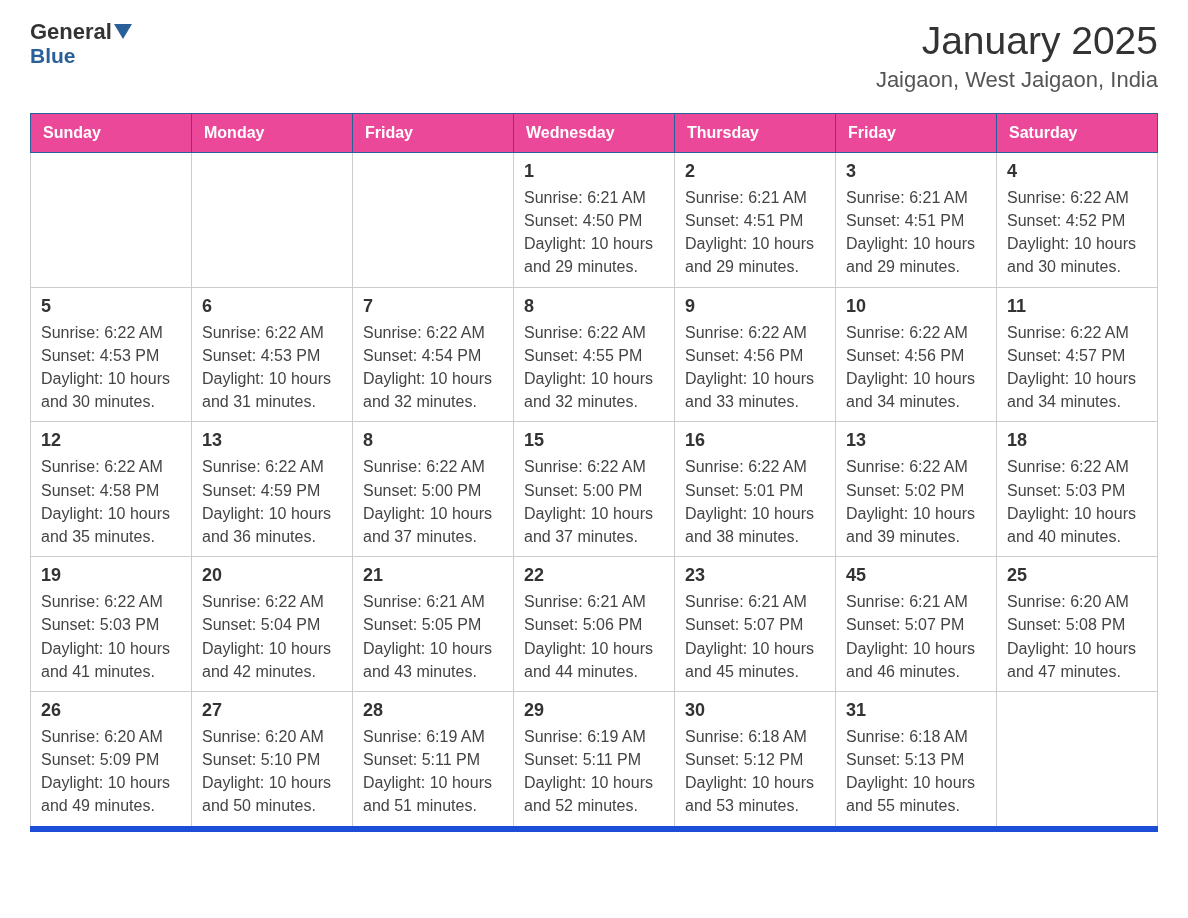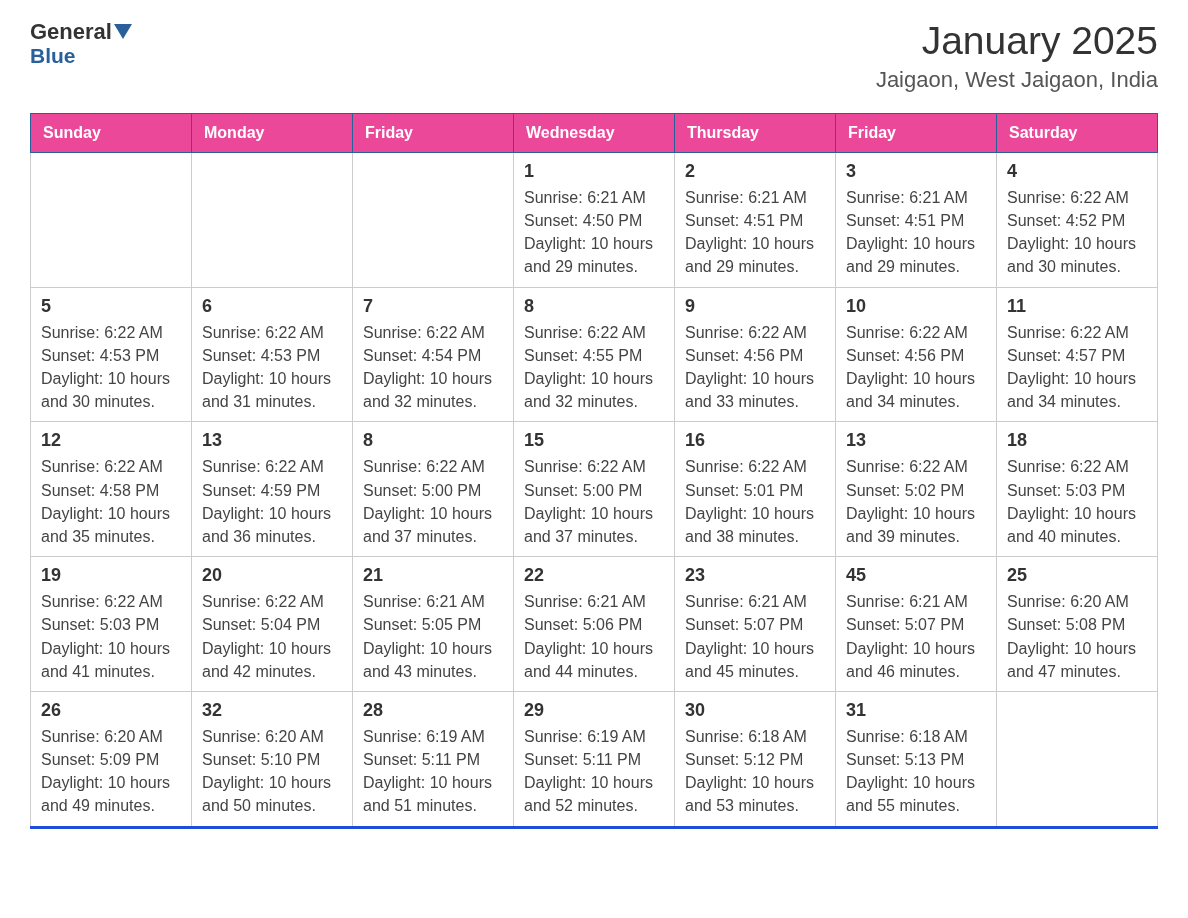--- a/index.html
+++ b/index.html
@@ -79,21 +79,21 @@
     }
     .day-info {
       font-size: 16px;
       color: #444;
       line-height: 1.45;
     }
     .empty-cell {
       background: #fff;
     }
     tbody tr:last-child td {
-      border-bottom: 3px solid #1d4ed8;
+      border-bottom: 6px solid #1d4ed8;
     }
   </style>
 </head>
 <body>
 
 <div class="header">
   <div class="logo">
     <div class="logo-block">
       <div style="display:flex;align-items:flex-start;">
         <span class="logo-line1">General</span>
@@ -309,21 +309,21 @@
       </tr>
       <tr>
         <td>
           <span class="day-number">26</span>
           <div class="day-info" style="white-space: pre-line;">Sunrise: 6:20 AM
 Sunset: 5:09 PM
 Daylight: 10 hours
 and 49 minutes.</div>
         </td>
         <td>
-          <span class="day-number">32</span>
+          <span class="day-number">27</span>
           <div class="day-info" style="white-space: pre-line;">Sunrise: 6:20 AM
 Sunset: 5:10 PM
 Daylight: 10 hours
 and 50 minutes.</div>
         </td>
         <td>
           <span class="day-number">28</span>
           <div class="day-info" style="white-space: pre-line;">Sunrise: 6:19 AM
 Sunset: 5:11 PM
 Daylight: 10 hours

